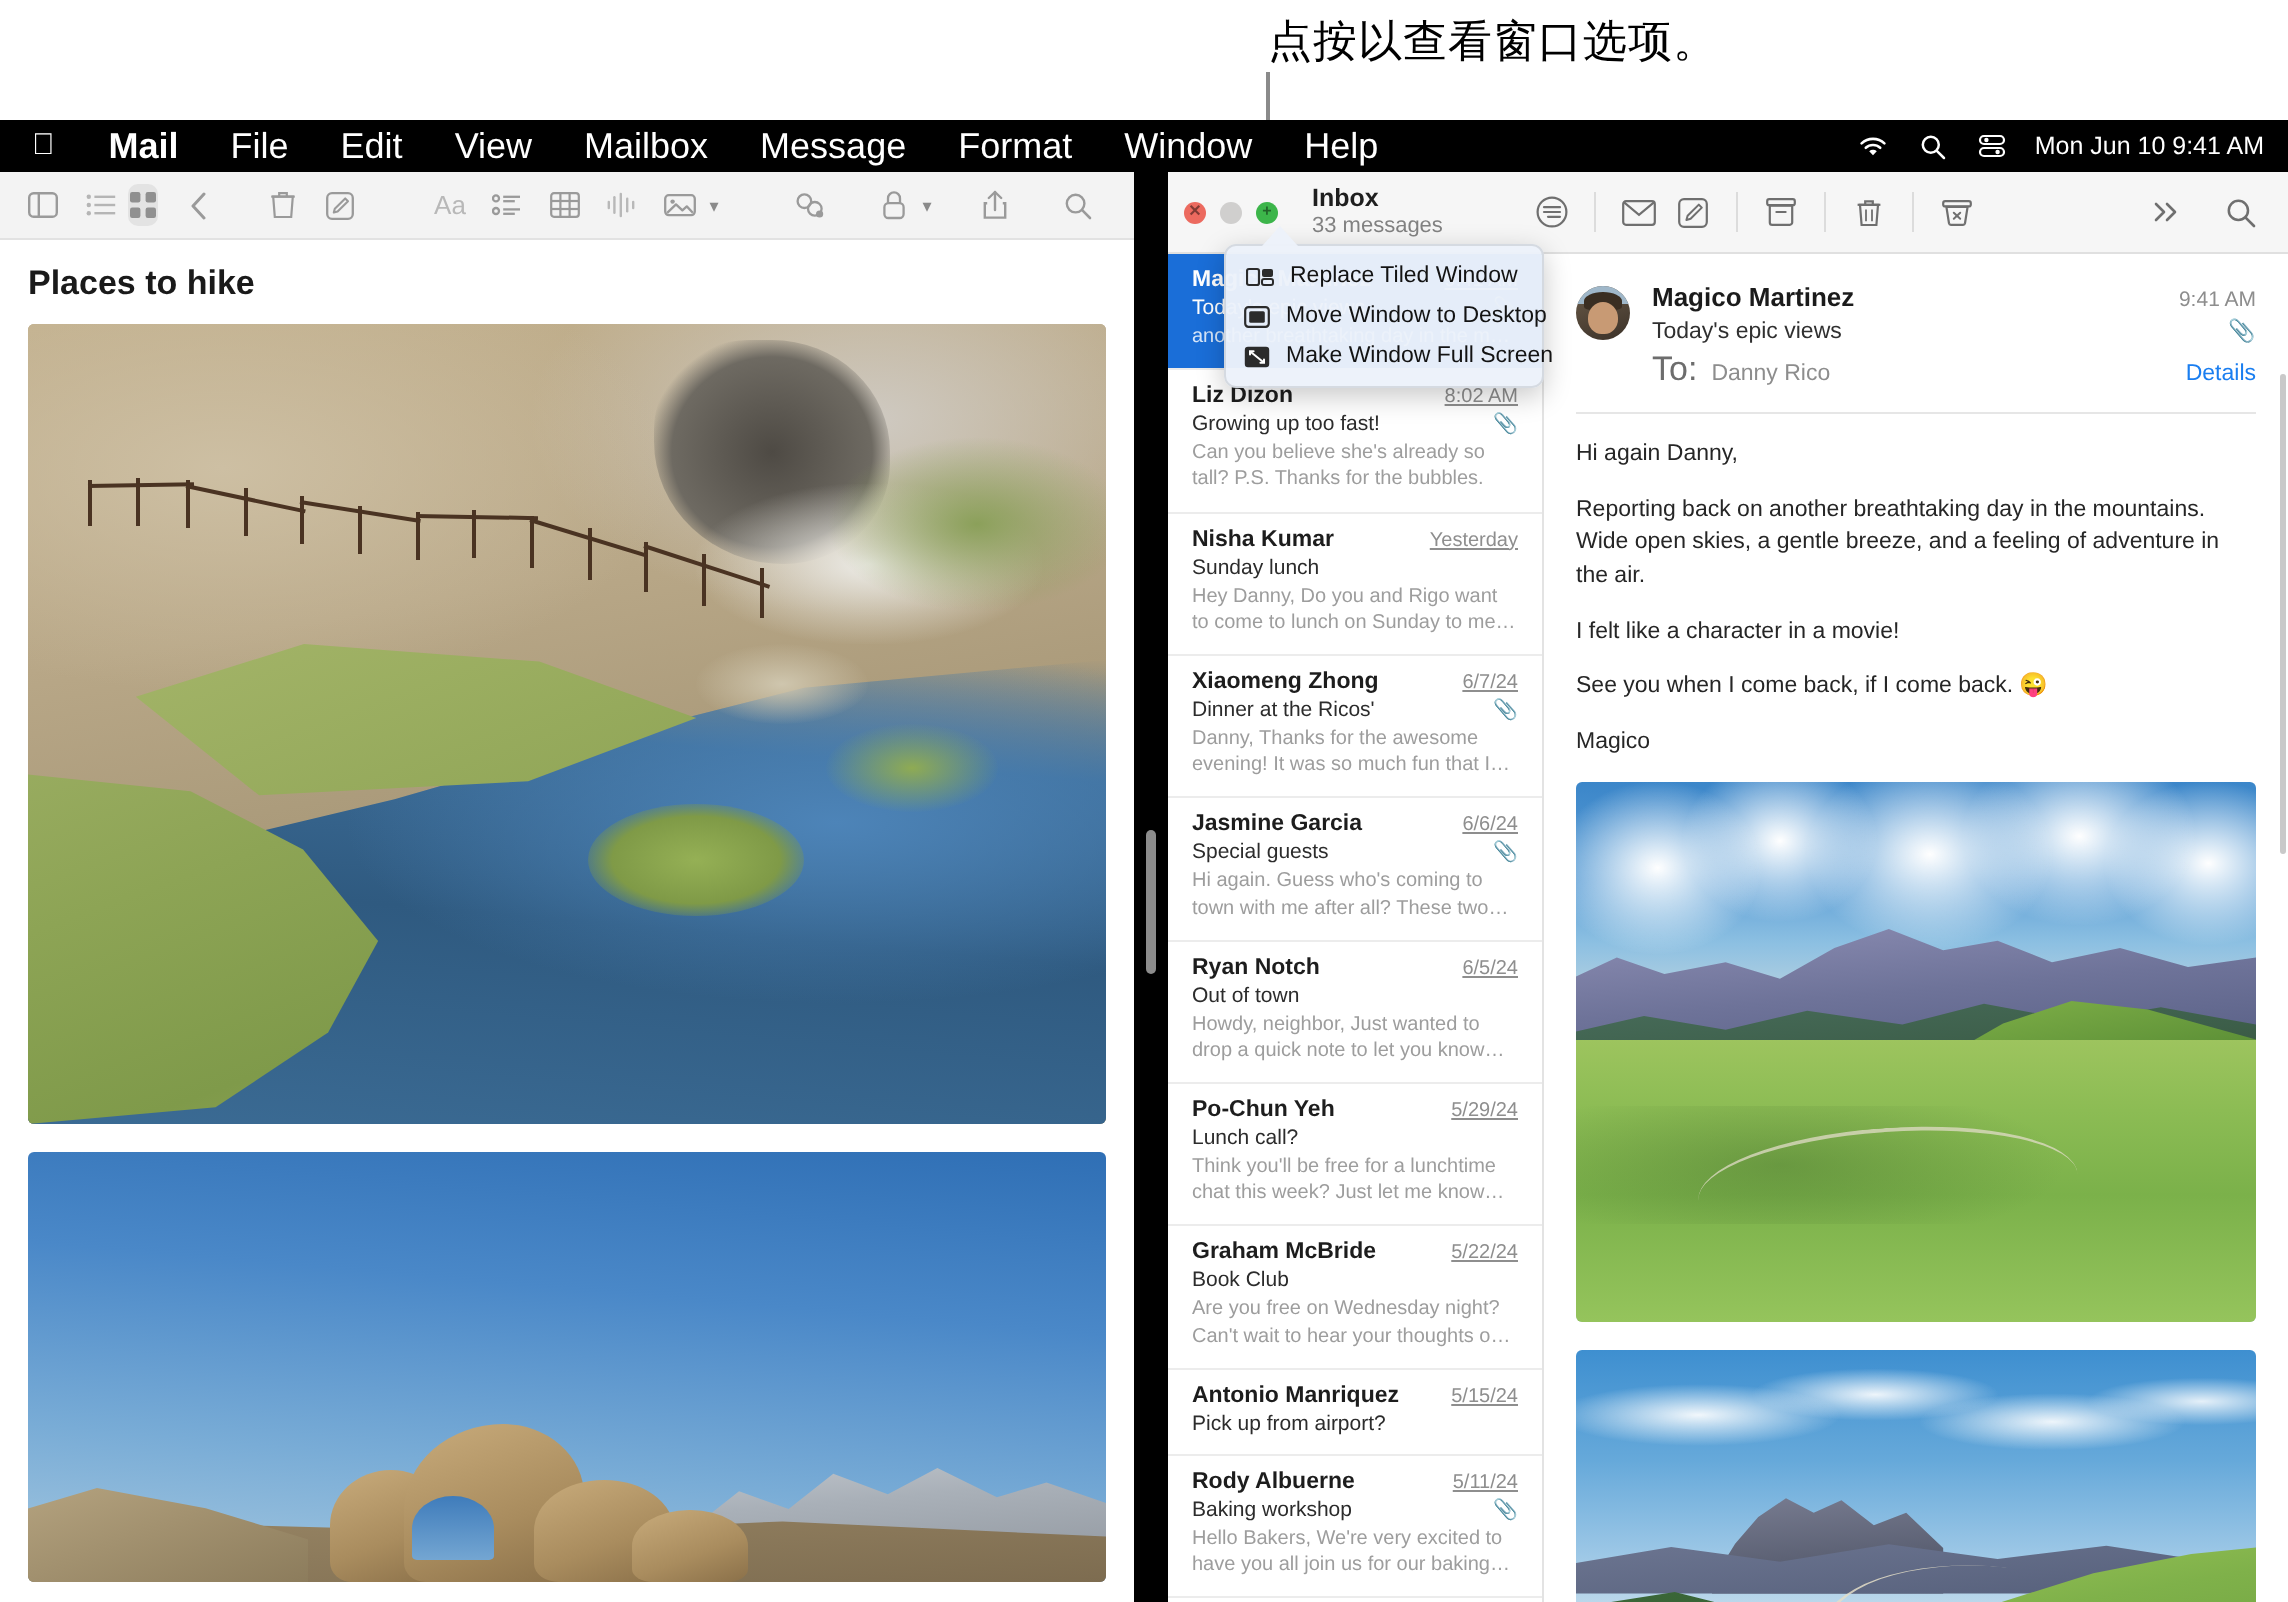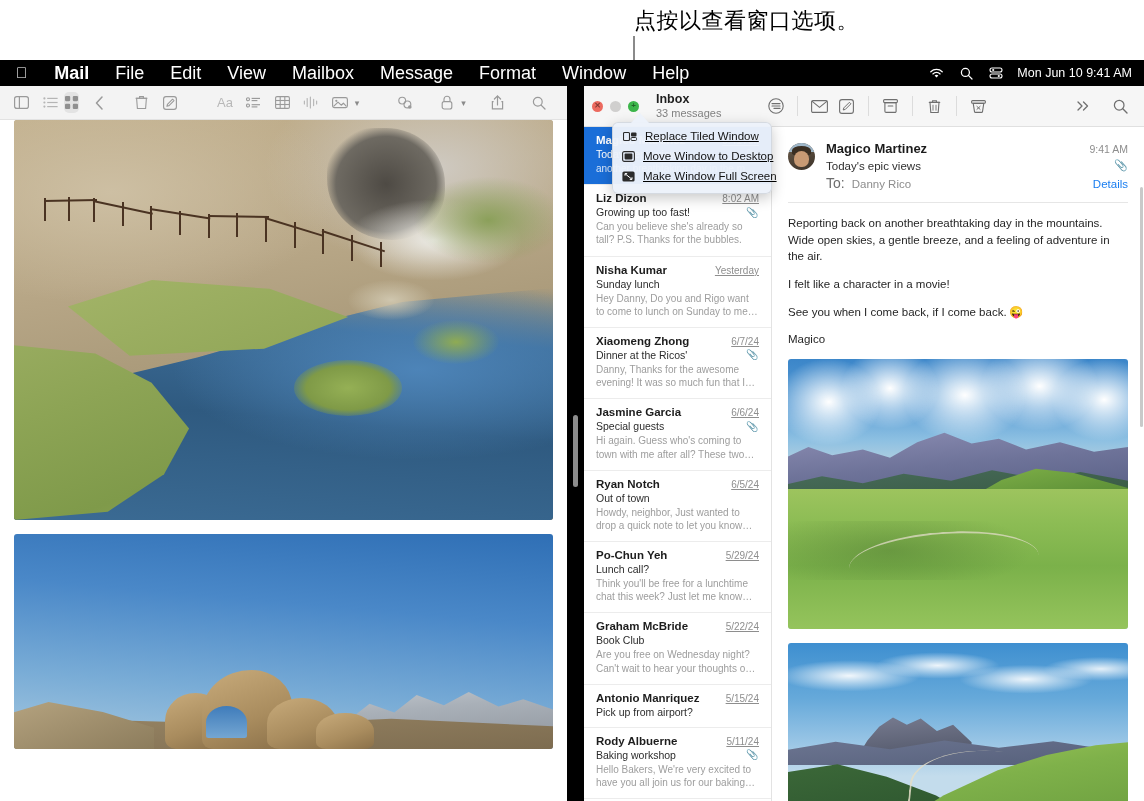--- a/index.html
+++ b/index.html
@@ -189,21 +189,21 @@
     background:#3a2e22; }
   .avatar .sky { position:absolute; left:0; top:0; width:100%; height:34%; background:#9fb7c9; }
   .rd-meta { flex:1; margin-left: 11px; }
   .rd-l1 { display:flex; align-items:baseline; }
   .rd-name { font-size: 13px; font-weight:bold; color:#1b1b1b; flex:1; }
   .rd-time { font-size: 10.5px; color:#8d8d8d; }
   .rd-l2 { display:flex; align-items:center; margin-top:3px; }
   .rd-subj { font-size: 11.5px; color:#303030; flex:1; }
   .rd-clip { font-size:11px; color:#a5a5a5; }
   .rd-l3 { display:flex; align-items:baseline; margin-top:3px; }
-  .rd-to { font-size:14px; color:#6d6d6d; }
+  .rd-to { font-size:17px; color:#6d6d6d; }
   .rd-toname { font-size:11.5px; color:#8d8d8d; margin-left:7px; flex:1; }
   .rd-details { font-size:11.5px; color:#1a7ef0; }
   .rd-sep { height:1px; background:#e6e6e6; margin: 11px 16px 0 16px; }
   .rd-text { padding: 12px 16px 0 16px; font-size: 11.5px; color:#262626; line-height: 1.45; }
   .rd-text p { margin-bottom: 11px; }
   .rd-photos { margin-top: 2px; }
   .rd-ph { margin: 0 16px 14px 16px; border-radius:3px; overflow:hidden; }
   .rd-ph-1 { height: 270px; }
   .rd-ph-2 { height: 185px; }
 
@@ -266,21 +266,21 @@
 
   
   .wmenu {
     position: absolute; left: 612px; top: 122px; width: 160px;
     background: rgba(236,242,250,.97);
     border: 1px solid rgba(0,0,0,.10);
     border-radius: 6px;
     box-shadow: 0 4px 14px rgba(0,0,0,.22);
     padding: 5px 0; z-index: 40;
   }
-  .wmenu-item { display:flex; padding: 2px 9px; height: 20px; text-decoration: underline; }
+  .wmenu-item { display:flex; align-items:center; padding: 2px 9px; height: 20px; }
   .wmenu-ic { width: 15px; height:13px; margin-right: 8px; display:flex; align-items:center; justify-content:center; color:#2b2b2b; }
   .wmenu-lb { font-size: 11.5px; color:#131313; white-space:nowrap; }
   .wmenu-arrow {
     position:absolute; left: 631px; top: 113px; width: 0; height: 0;
     border-left: 9px solid transparent; border-right: 9px solid transparent;
     border-bottom: 10px solid rgba(236,242,250,.97); z-index: 41;
   }
   .scrollbar { position:absolute; right:1px; top:60px; width:3px; height:240px; background:#c9c9c9; border-radius:2px; }
 </style>
 </head>
@@ -461,20 +461,21 @@
       </div>
       <div class="tb-sp"></div>
       <div class="tb-ic">
         <svg width="14" height="14" viewBox="0 0 14 14">
             <circle cx="5.8" cy="5.8" r="4.4" stroke="#9a9a9a" stroke-width="1.2" fill="none"></circle>
             <line x1="9.1" y1="9.1" x2="13" y2="13" stroke="#9a9a9a" stroke-width="1.3" stroke-linecap="round"></line>
           </svg>
       </div>
     </div>
 
+    <div class="notes-title">Places to hike</div>
 
     <div class="photo photo-1">
       <div class="p1">
         <div class="hill"></div>
         <div class="darkrock"></div>
         <div class="white"></div>
         <div class="grass-r"></div>
         <div class="fence">
           <i style="left:2%;top:8%;height:28%"></i>
             <i style="left:8%;top:6%;height:30%"></i>
@@ -741,20 +742,21 @@
             <div class="rd-l3">
               <div class="rd-to">To:</div>
               <div class="rd-toname">Danny Rico</div>
               <div class="rd-details">Details</div>
             </div>
           </div>
         </div>
         <div class="rd-sep"></div>
 
         <div class="rd-text">
+          <p>Hi again Danny,</p>
           <p>Reporting back on another breathtaking day in the mountains. Wide open skies, a gentle breeze, and a feeling of adventure in the air.</p>
           <p>I felt like a character in a movie!</p>
           <p>See you when I come back, if I come back. 😜</p>
           <p>Magico</p>
         </div>
 
         <div class="rd-photos">
           <div class="rd-ph rd-ph-1">
             <div class="p3">
               <div class="clouds"></div>

